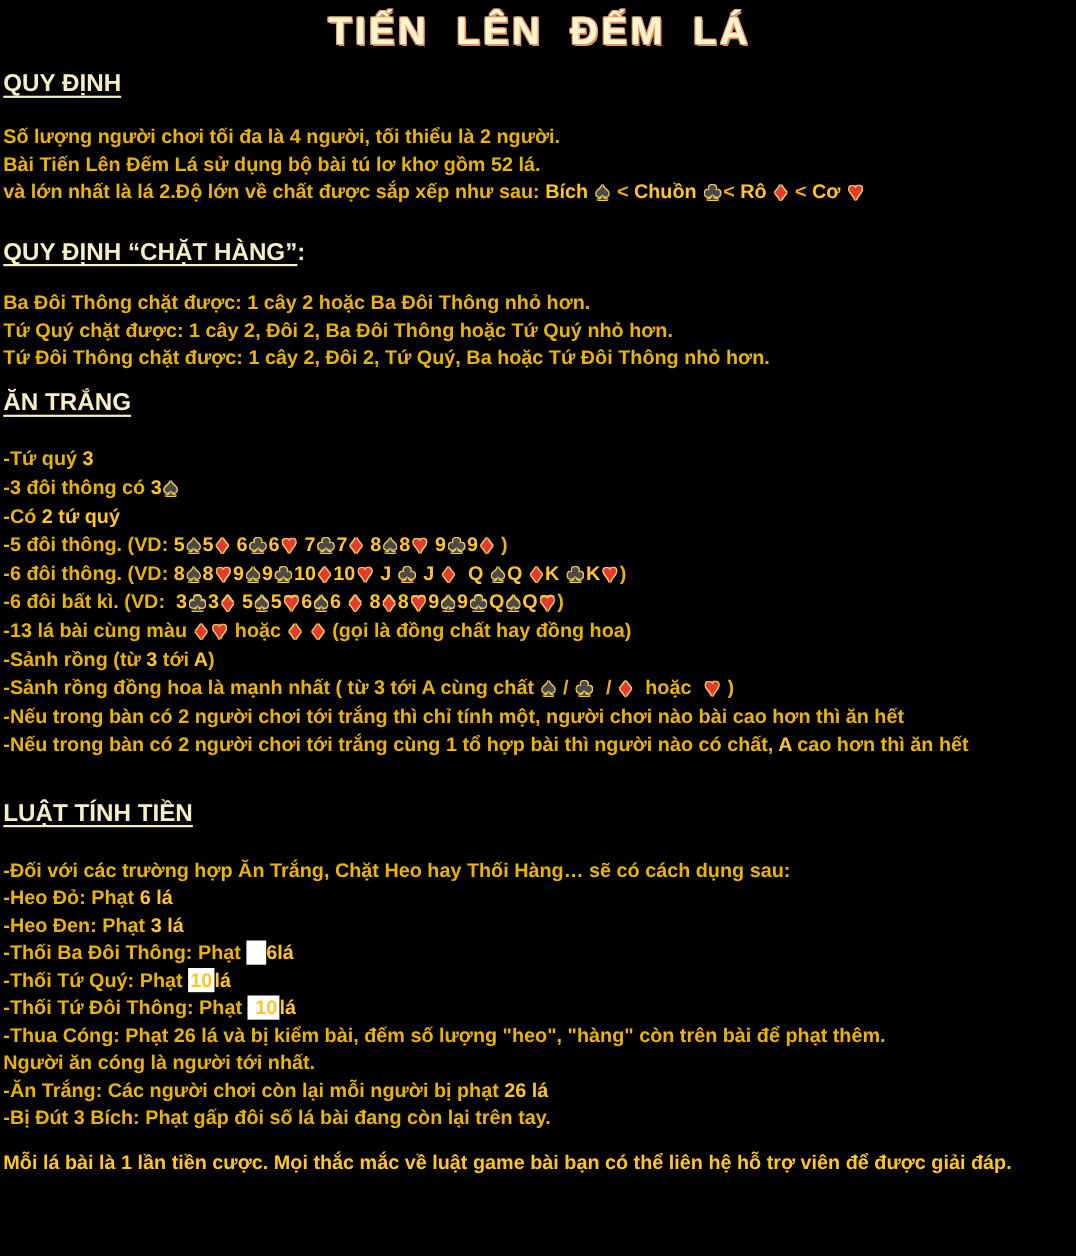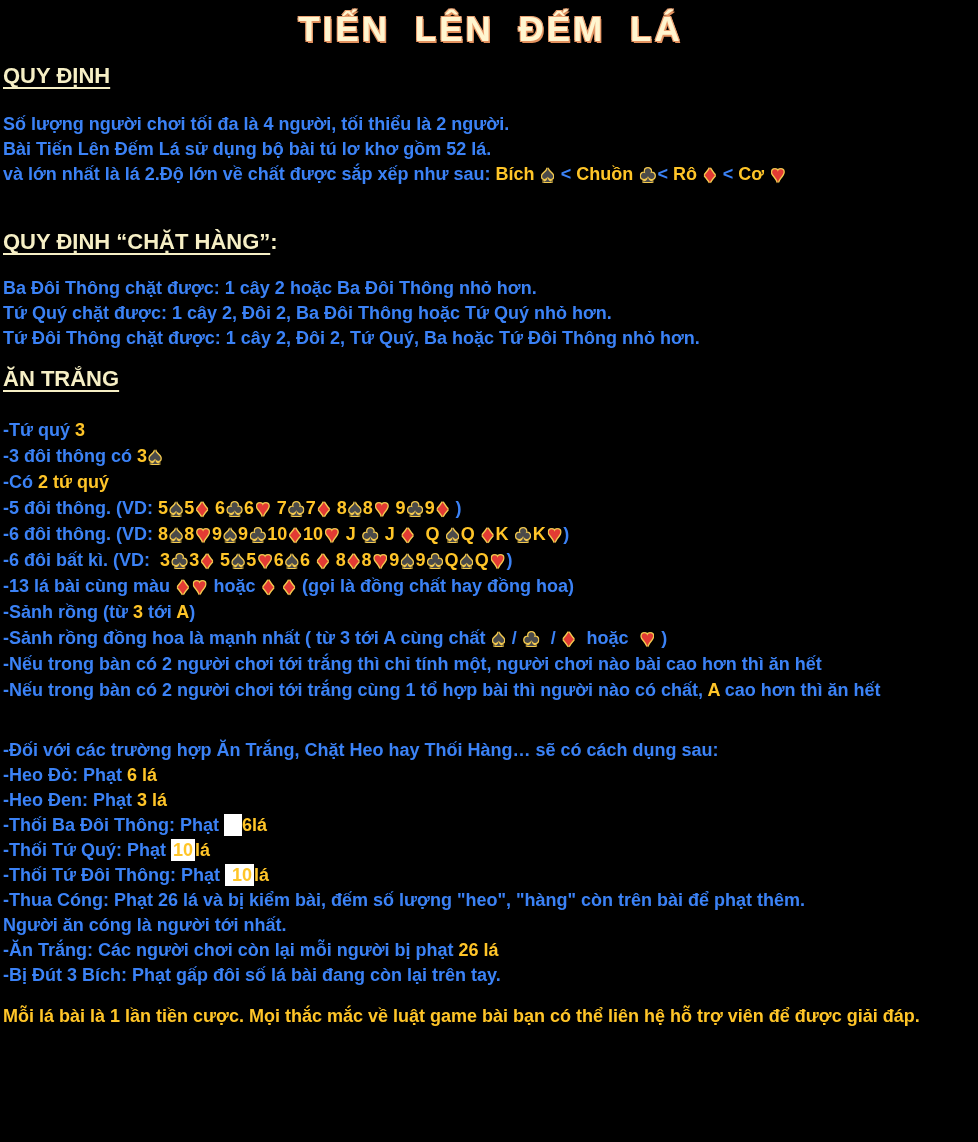--- a/index.html
+++ b/index.html
@@ -14,30 +14,30 @@
     font-size:35px;letter-spacing:3px;word-spacing:12px;color:#FFF6D0;
     text-shadow:-1px -1px 0 #EBA273,1px -1px 0 #EBA273,-1px 1px 0 #E2915F,
                  1.5px 1.5px 0 #E2915F,0 1px 0 #EBA273,1px 0 0 #EBA273;
   }
   .sec .heading-row{line-height:28px;font-size:22px;color:#F6EFC5;}
   .sec .heading{
     text-decoration:underline;text-underline-offset:4px;
     text-decoration-thickness:2px;
   }
   .sec0{margin-top:10px;}
-  .sec1{margin-top:41px;}
+  .sec1{margin-top:28px;}
   .sec2{margin-top:14px;}
   .sec3{margin-top:35px;}
   .sec0 .lines{margin-top:22px;}
   .sec1 .lines{margin-top:20px;}
   .sec2 .lines{margin-top:24px;}
   .sec3 .lines{margin-top:26px;}
   .line{white-space:pre;font-size:18px;line-height:25px;}
   .sec2 .line{line-height:26px;}
-  .seg.cream{color:#3b82f6;}
+  .seg.cream{color:#eab308;}
   .seg.gold{color:#FFC528;}
   .seg.hl{background:#FFFFFF;color:#FFC528;padding:1px 4px;}
   .seg.hlgold{background:#FFFFFF;color:#FFC528;padding:1px 2px;}
   .suit{
     display:inline-block;height:18px;line-height:18px;font-size:23px;
     vertical-align:-2px;margin:0 2px;font-weight:normal;
   }
   .suit.dark{
     color:#4A4A4A;
     text-shadow:-1px -1px 0 #F3C94F,1px -1px 0 #F3C94F,-1px 1px 0 #F3C94F,
@@ -87,20 +87,21 @@
         <div class="line"><span class="seg cream">-6 đôi bất kì. (VD:  </span><span class="seg gold">3</span><span class="suit dark">♣</span><span class="seg gold">3</span><span class="suit red">♦</span><span class="seg gold"> 5</span><span class="suit dark">♠</span><span class="seg gold">5</span><span class="suit red">♥</span><span class="seg gold">6</span><span class="suit dark">♠</span><span class="seg gold">6 </span><span class="suit red">♦</span><span class="seg gold"> 8</span><span class="suit red">♦</span><span class="seg gold">8</span><span class="suit red">♥</span><span class="seg gold">9</span><span class="suit dark">♠</span><span class="seg gold">9</span><span class="suit dark">♣</span><span class="seg gold">Q</span><span class="suit dark">♠</span><span class="seg gold">Q</span><span class="suit red">♥</span><span class="seg cream">)</span></div>
         <div class="line"><span class="seg cream">-13 lá bài cùng màu </span><span class="suit red">♦</span><span class="suit red">♥</span><span class="seg cream"> hoặc </span><span class="suit red">♦</span><span class="seg cream"> </span><span class="suit red">♦</span><span class="seg cream"> (gọi là đồng chất hay đồng hoa)</span></div>
         <div class="line"><span class="seg cream">-Sảnh rồng (từ </span><span class="seg gold">3</span><span class="seg cream"> tới </span><span class="seg gold">A</span><span class="seg cream">)</span></div>
         <div class="line"><span class="seg cream">-Sảnh rồng đồng hoa là mạnh nhất ( từ 3 tới A cùng chất </span><span class="suit dark">♠</span><span class="seg cream"> / </span><span class="suit dark">♣</span><span class="seg cream">  / </span><span class="suit red">♦</span><span class="seg cream">  hoặc  </span><span class="suit red">♥</span><span class="seg cream"> )</span></div>
         <div class="line"><span class="seg cream">-Nếu trong bàn có 2 người chơi tới trắng thì chỉ tính một, người chơi nào bài cao hơn thì ăn hết</span></div>
         <div class="line"><span class="seg cream">-Nếu trong bàn có 2 người chơi tới trắng cùng 1 tổ hợp bài thì người nào có chất, </span><span class="seg gold">A</span><span class="seg cream"> cao hơn thì ăn hết</span></div>
       </div>
   </div>
 
   <div class="sec sec3">
+    <div class="heading-row"><span class="heading">LUẬT TÍNH TIỀN</span><span></span></div>
     <div class="lines">
         <div class="line"><span class="seg cream">-Đối với các trường hợp Ăn Trắng, Chặt Heo hay Thối Hàng… sẽ có cách dụng sau:</span></div>
         <div class="line"><span class="seg cream">-Heo Đỏ: Phạt </span><span class="seg gold">6 lá</span></div>
         <div class="line"><span class="seg cream">-Heo Đen: Phạt </span><span class="seg gold">3 lá</span></div>
         <div class="line"><span class="seg cream">-Thối Ba Đôi Thông: Phạt </span><span class="seg hl">  </span><span class="seg gold">6lá</span></div>
         <div class="line"><span class="seg cream">-Thối Tứ Quý: Phạt </span><span class="seg hlgold">10</span><span class="seg gold">lá</span></div>
         <div class="line"><span class="seg cream">-Thối Tứ Đôi Thông: Phạt </span><span class="seg hlgold"> 10</span><span class="seg gold">lá</span></div>
         <div class="line"><span class="seg cream">-Thua Cóng: Phạt 26 lá và bị kiểm bài, đếm số lượng "heo", "hàng" còn trên bài để phạt thêm.</span></div>
         <div class="line"><span class="seg cream">Người ăn cóng là người tới nhất.</span></div>
         <div class="line"><span class="seg cream">-Ăn Trắng: Các người chơi còn lại mỗi người bị phạt </span><span class="seg gold">26 lá</span></div>

